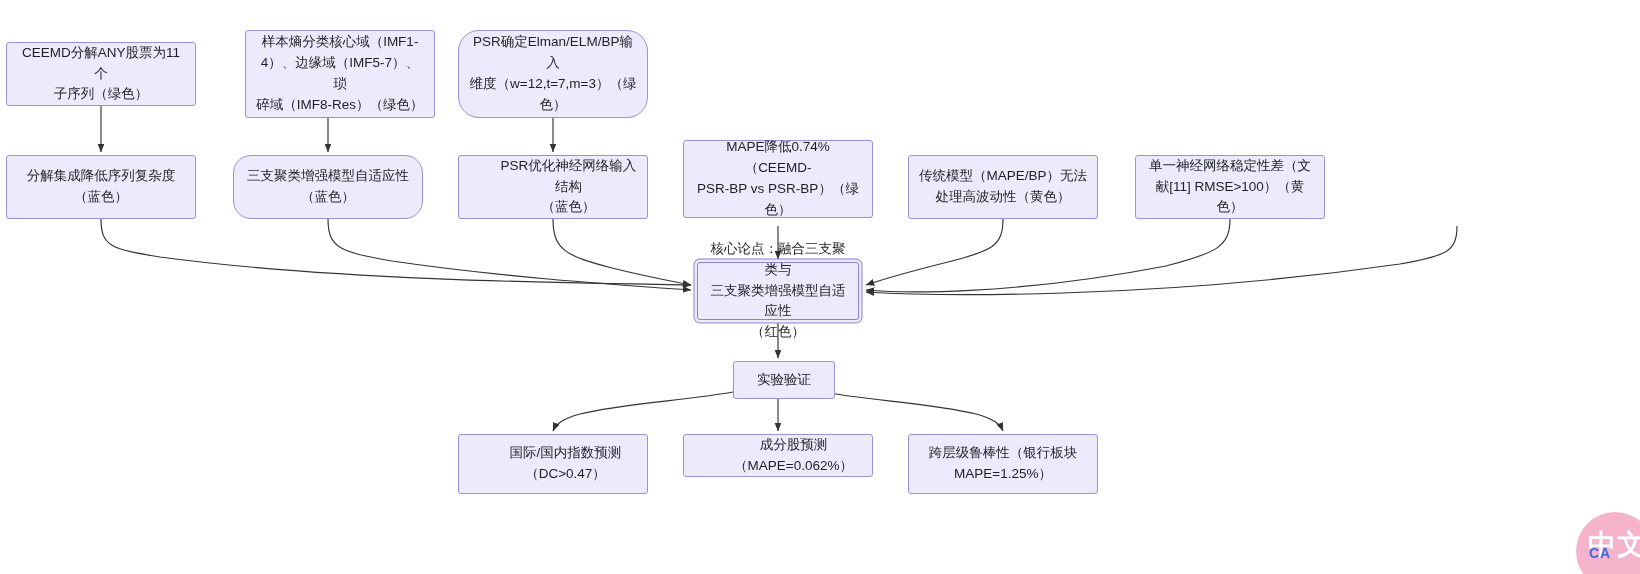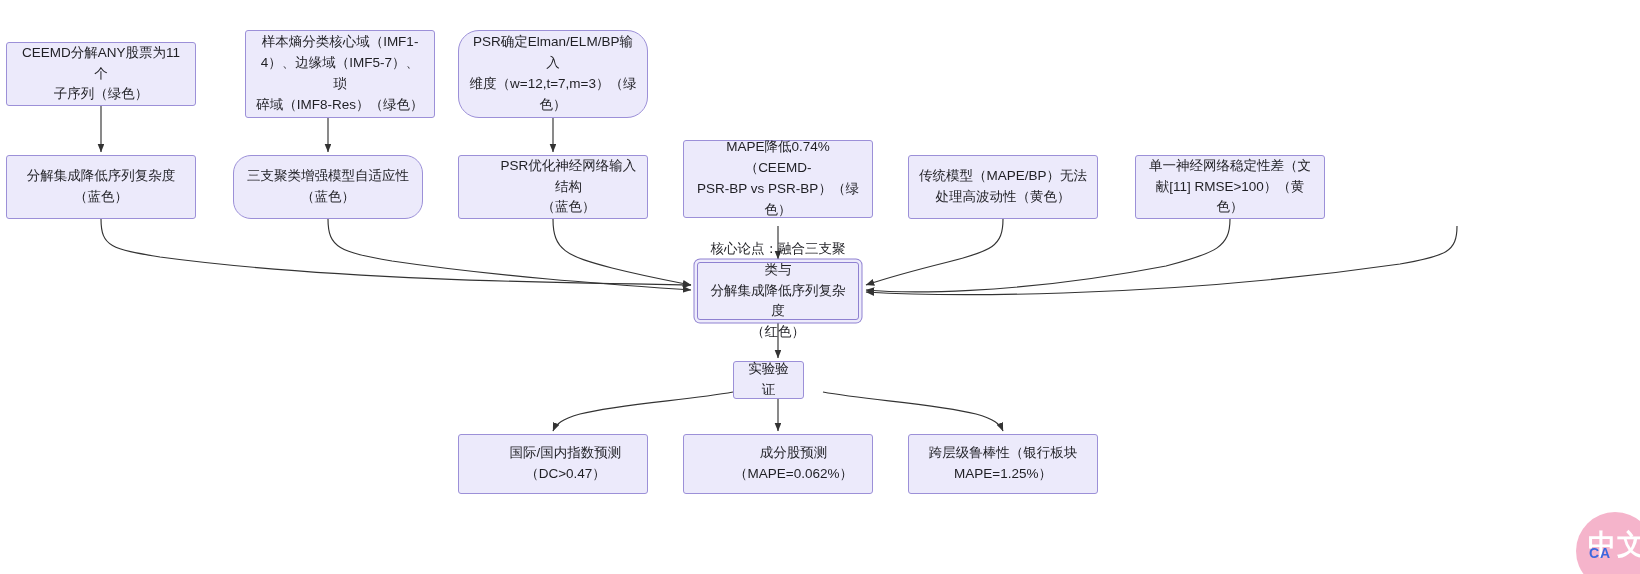--- a/index.html
+++ b/index.html
@@ -165,34 +165,34 @@
   </div>
 
   <div class="node" style="left:1135px;top:155px;width:190px;height:64px;">
     <span class="txt">单一神经网络稳定性差（文
 献[11] RMSE&gt;100）（黄色）</span>
   </div>
 
 
   <div class="node core" style="left:697px;top:262px;width:162px;height:58px;">
     <span class="txt">核心论点：融合三支聚类与
-分解集成降低序列复杂度
+三支聚类增强模型自适应性
 （红色）</span>
   </div>
 
-  <div class="node" style="left:733px;top:361px;width:71px;height:38px;">
+  <div class="node" style="left:733px;top:361px;width:102px;height:38px;">
     <span class="txt">实验验证</span>
   </div>
 
   <div class="node" style="left:458px;top:434px;width:190px;height:60px;padding-left:34px;">
     <span class="txt">国际/国内指数预测
 （DC&gt;0.47）</span>
   </div>
 
-  <div class="node" style="left:683px;top:434px;width:190px;height:60px;padding-left:40px;">
+  <div class="node" style="left:683px;top:434px;width:190px;height:43px;padding-left:40px;">
     <span class="txt">成分股预测
 （MAPE=0.062%）</span>
   </div>
 
   <div class="node" style="left:908px;top:434px;width:190px;height:60px;">
     <span class="txt">跨层级鲁棒性（银行板块
 MAPE=1.25%）</span>
   </div>
 
   <div class="watermark">

